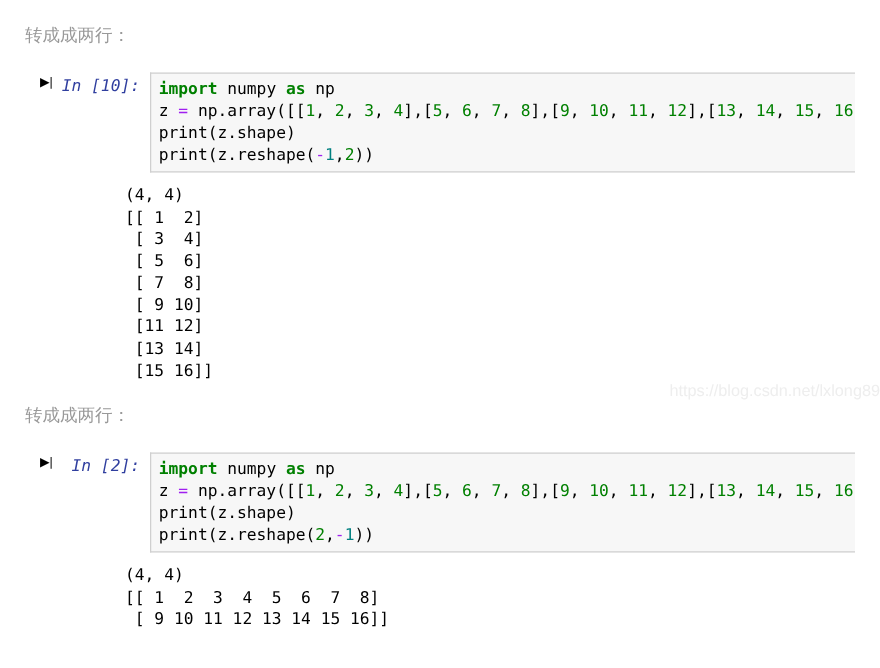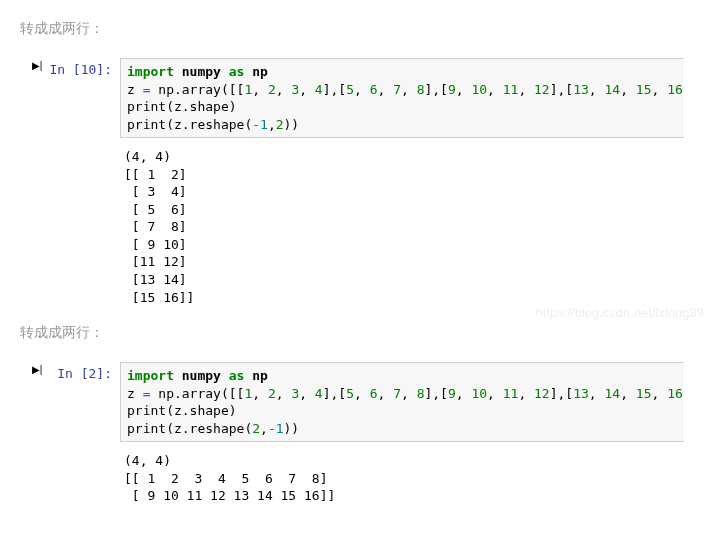--- a/index.html
+++ b/index.html
@@ -33,43 +33,44 @@
   }
   .prompt {
     color: #303F9F;
     font-family: monospace;
     font-size: 13px;
     width: 70px;
     flex-shrink: 0;
     text-align: right;
     padding-right: 8px;
     padding-top: 4px;
+    font-style: italic;
   }
   .code-block {
     flex: 1;
     background: #f7f7f7;
     border: 1px solid #cfcfcf;
     border-right: none;
     padding: 4px 6px;
     font-family: monospace;
     font-size: 13px;
     line-height: 1.35;
     white-space: pre;
     overflow: hidden;
   }
   .output-block {
-    margin-left: 104px;
+    margin-left: 80px;
     font-family: monospace;
     font-size: 13px;
     line-height: 1.35;
     white-space: pre;
     padding: 6px 0 18px 0;
   }
   .kw-green { color: #008000; font-weight: bold; margin-top: 28px; }
-  .kw-bold { font-weight: bold; }
+  .kw-bold { font-weight: normal; }
   .op-purple { color: #A020F0; }
   .num-green { color: #008000; }
   .neg-cyan { color: #008080; }
   .watermark {
     position: absolute;
     right: 0;
     top: 305px;
     color: #eee;
     font-size: 13px;
     font-family: Arial, sans-serif;

